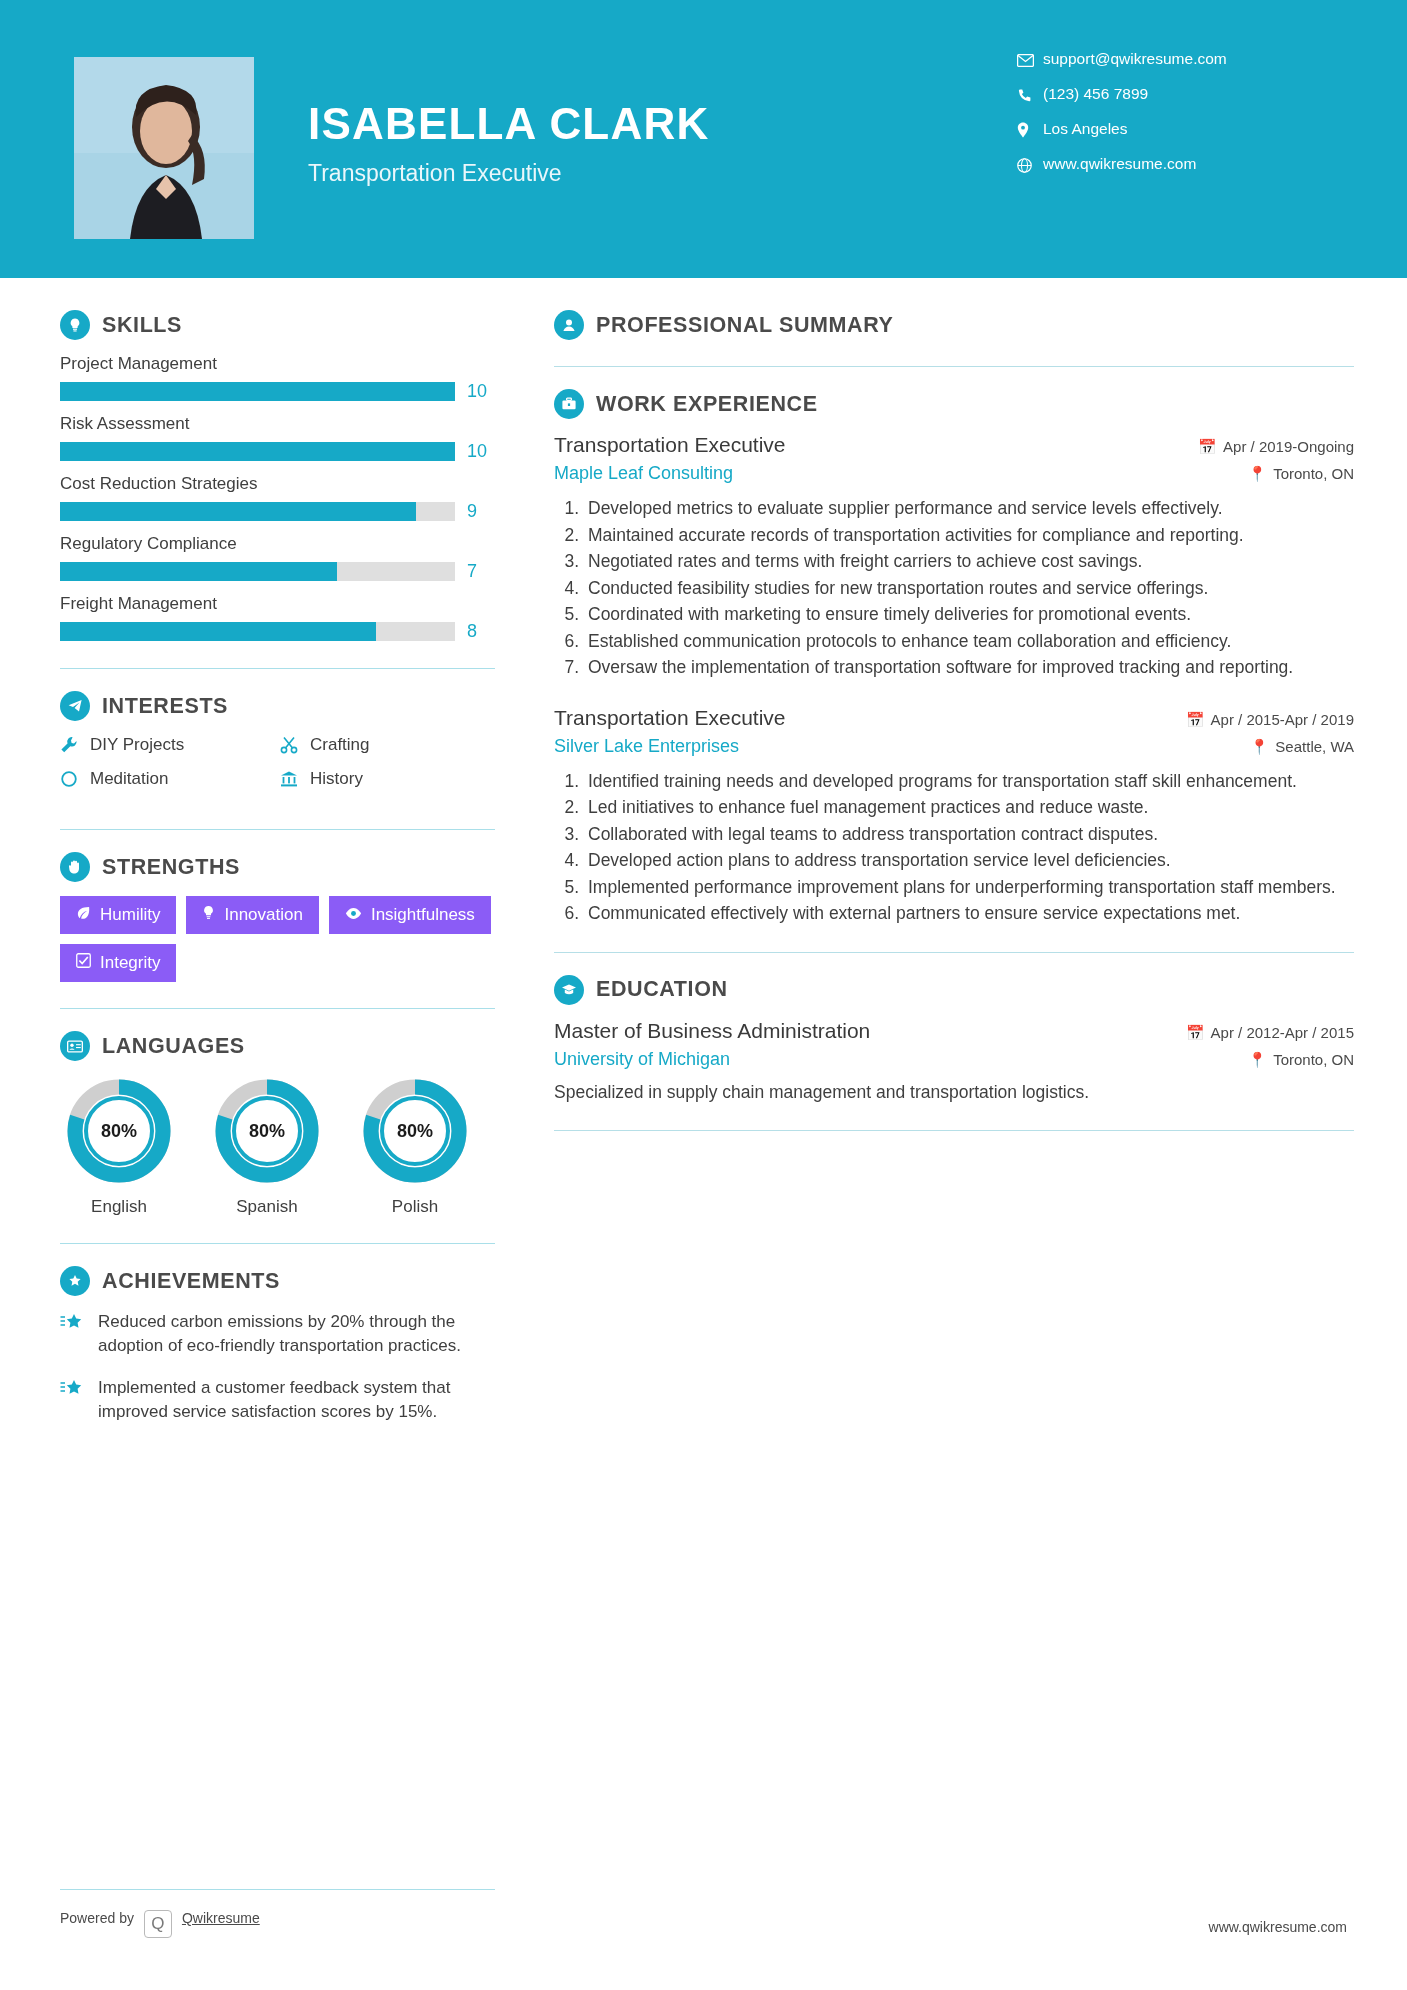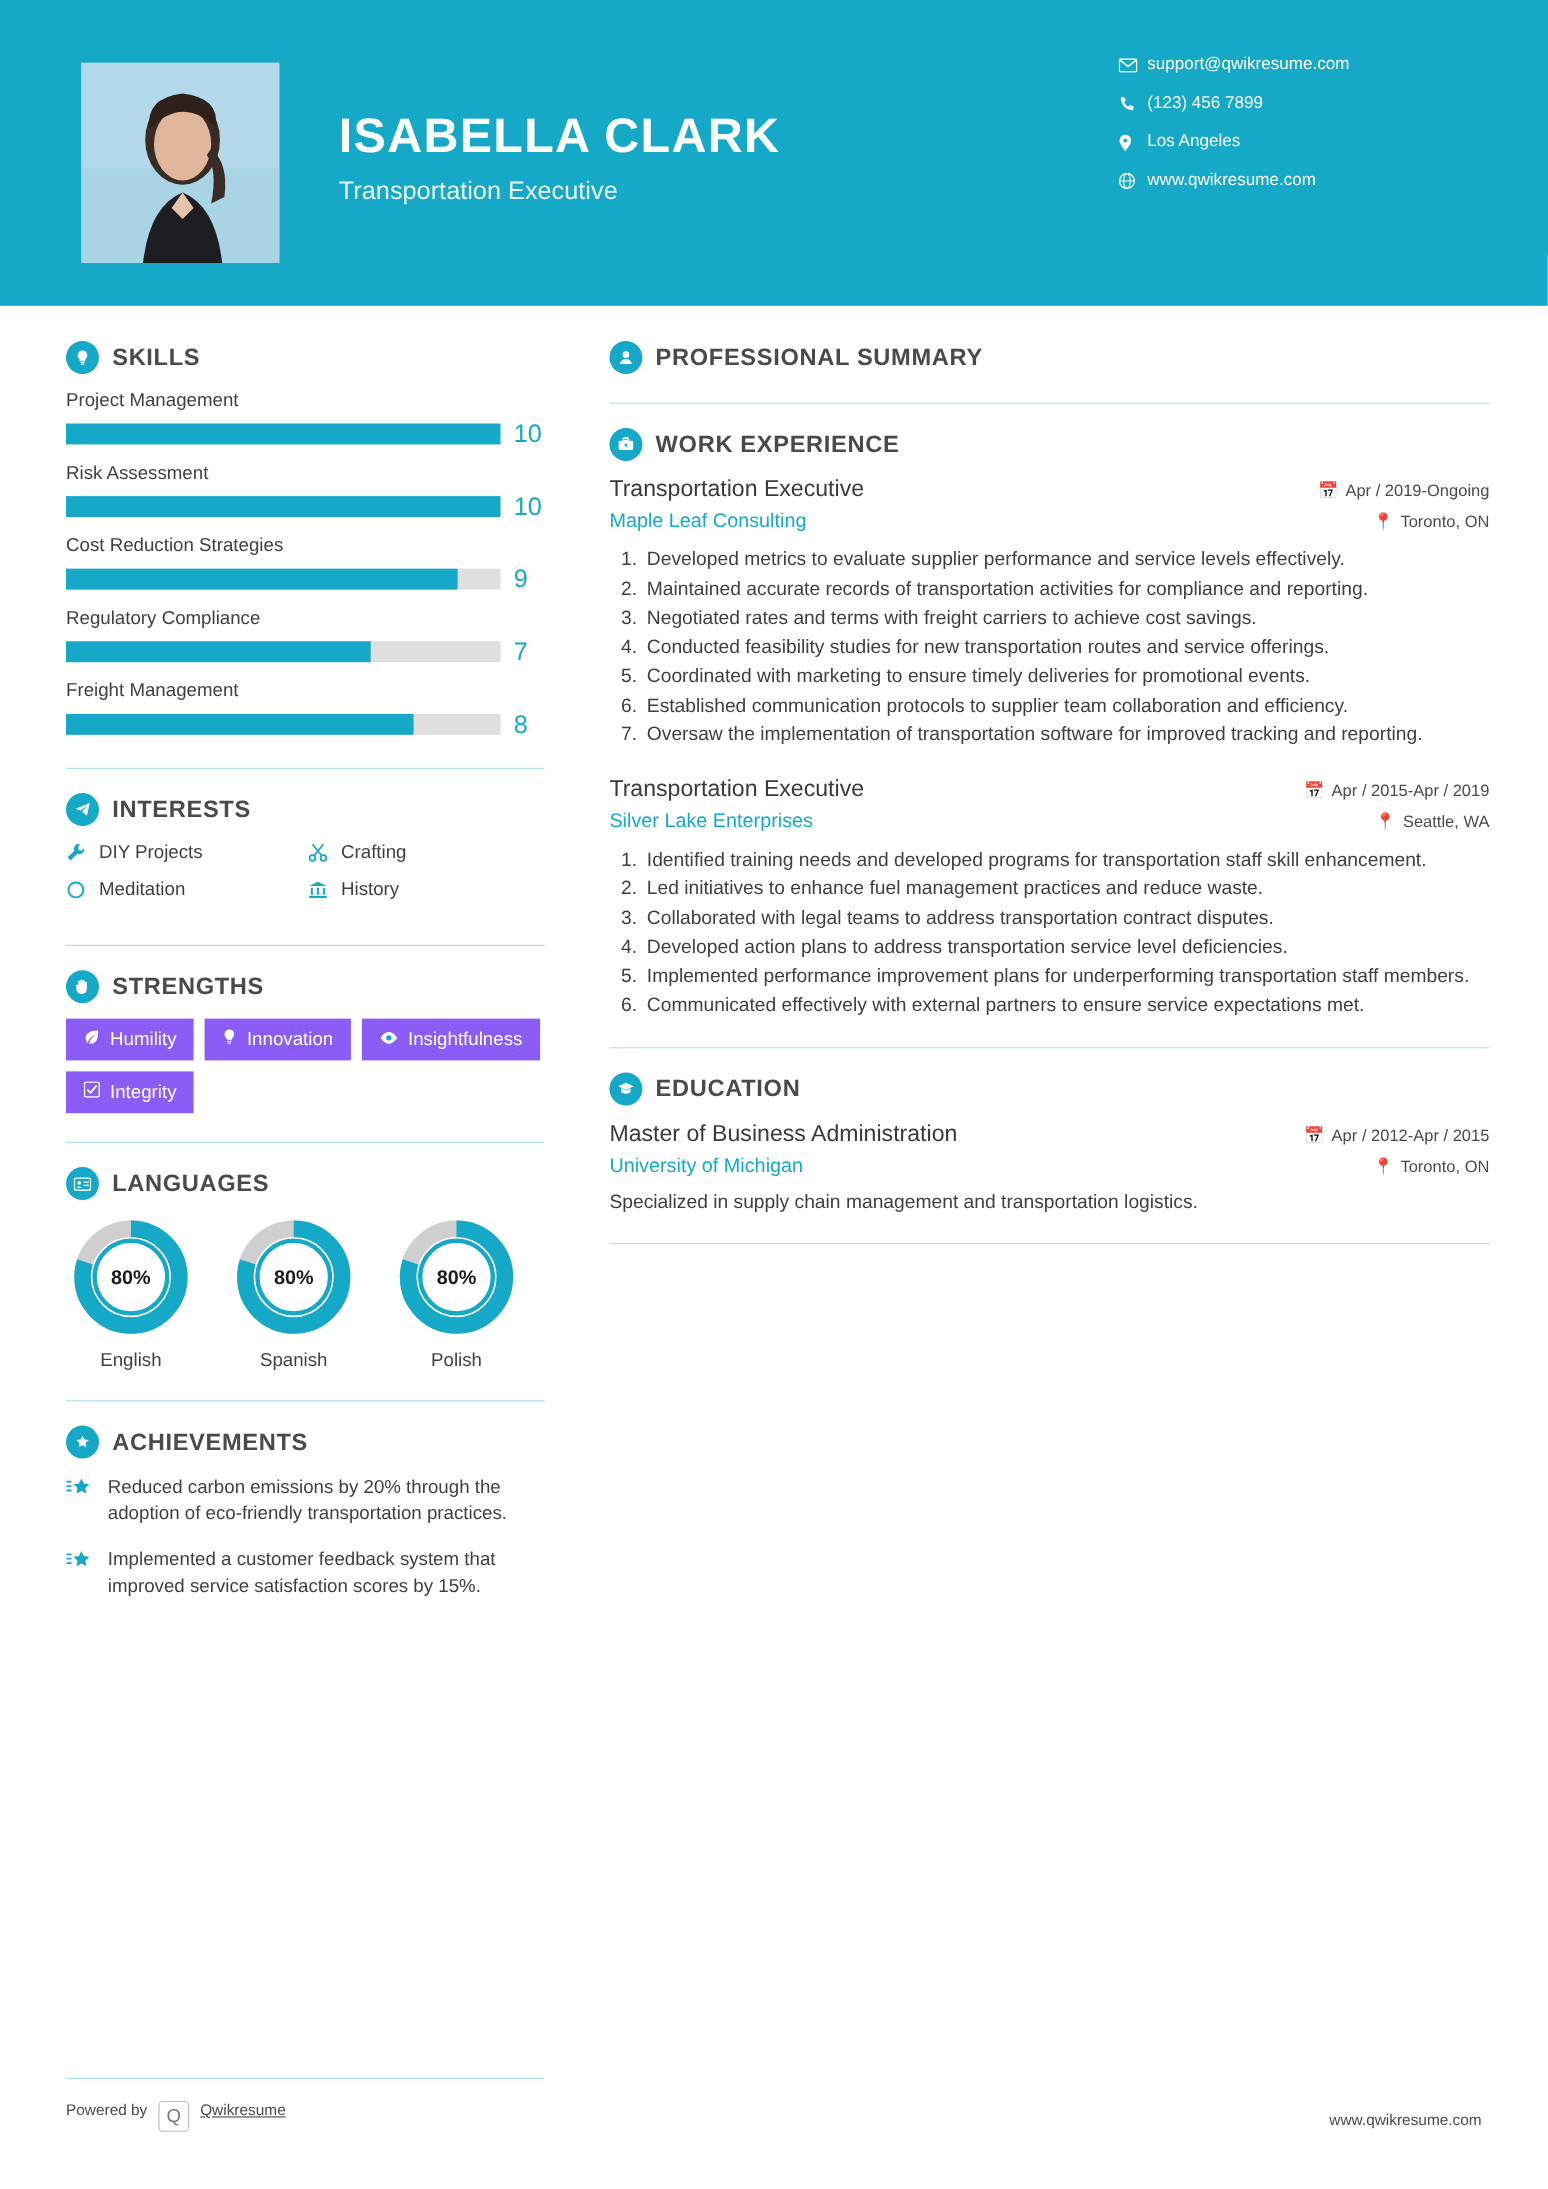--- a/index.html
+++ b/index.html
@@ -118,21 +118,21 @@
   .skill-name { font-size: 17px; color: #3f3f3f; margin-bottom: 7px; }
   .skill-row { display: flex; align-items: center; }
   .bar-bg {
     width: 395px; height: 19px;
     background: #dfdfdf;
   }
   .bar-fill { height: 19px; background: #16a9c7; }
   .bar-val {
     margin-left: 12px;
     color: #16a9c7;
-    font-size: 23px;
+    font-size: 18px;
   }
 
   .divider {
     height: 1px;
     background: #a9dfe9;
     margin: 26px 0 22px 0;
     width: 435px;
   }
 
   
@@ -575,21 +575,21 @@
       <div class="job-sub">
         <span class="job-company">Maple Leaf Consulting</span>
         <span class="job-loc"><span class="meta-ico">📍</span><span>Toronto, ON</span></span>
       </div>
       <ol class="bullets">
         <li>Developed metrics to evaluate supplier performance and service levels effectively.</li>
         <li>Maintained accurate records of transportation activities for compliance and reporting.</li>
         <li>Negotiated rates and terms with freight carriers to achieve cost savings.</li>
         <li>Conducted feasibility studies for new transportation routes and service offerings.</li>
         <li>Coordinated with marketing to ensure timely deliveries for promotional events.</li>
-        <li>Established communication protocols to supplier team collaboration and efficiency.</li>
+        <li>Established communication protocols to enhance team collaboration and efficiency.</li>
         <li>Oversaw the implementation of transportation software for improved tracking and reporting.</li>
       </ol>
     </div>
 
     <div class="job">
       <div class="job-head">
         <span class="job-role">Transportation Executive</span>
         <span class="job-meta"><span class="meta-ico">📅</span><span>Apr / 2015-Apr / 2019</span></span>
       </div>
       <div class="job-sub">

